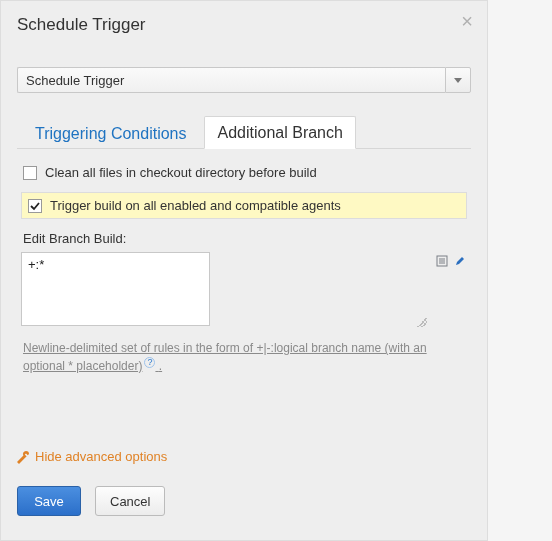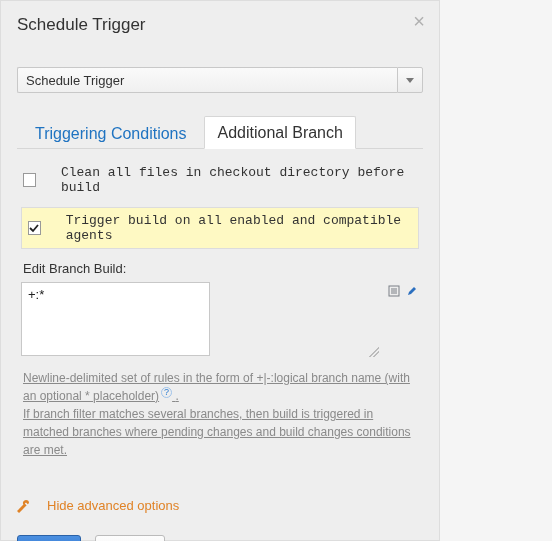--- a/index.html
+++ b/index.html
@@ -5,21 +5,21 @@
   * { box-sizing: border-box; margin: 0; padding: 0; }
   body {
     font-family: Arial, "Helvetica Neue", sans-serif;
     font-size: 13px;
     background: #f5f5f5;
     width: 552px;
     height: 541px;
     overflow: hidden;
   }
   .dialog {
-    width: 440px;
+    width: 488px;
     height: 541px;
     background: #eeeeee;
     border: 1px solid #ddd;
     position: relative;
   }
   .dialog-header {
     padding: 14px 16px 10px 16px;
     position: relative;
   }
   .dialog-title {
@@ -93,24 +93,23 @@
     border: 1px solid #d6d6d6;
     border-bottom: 1px solid #fff;
     border-radius: 2px 2px 0 0;
   }
   .panel {
     padding: 12px 4px 6px 4px;
   }
   .check-row {
     display: flex;
     align-items: center;
-    gap: 25px;
+    gap: 8px;
     padding: 4px 2px;
     color: #333;
-    font-family: Liberation Mono, monospace;
   }
   .check-row.highlight {
     background: #fef9c3;
     border: 1px solid #dcdcdc;
     padding: 5px 6px;
     margin-top: 8px;
   }
   .chk {
     width: 14px; height: 14px;
     border: 1px solid #999;
@@ -190,22 +189,22 @@
     border-radius: 50%;
     width: 11px; height: 11px;
     line-height: 9px;
     text-align: center;
     margin-left: 2px;
     cursor: pointer;
   }
   .adv-row {
     display: flex;
     align-items: center;
-    gap: 16px;
-    margin: 21px 16px 22px 16px;
+    gap: 4px;
+    margin: 56px 16px 22px 16px;
     color: #e08327;
     font-size: 13px;
     cursor: pointer;
   }
   .wrench {
     width: 14px; height: 14px;
     color: #e08327;
   }
   .footer {
     display: flex;
@@ -297,21 +296,20 @@
                 <path d="M2 10 L3 7 L8 2 L10 4 L5 9 Z" fill="currentColor"></path>
               </svg>
           </span>
         </div>
       </div>
 
       <div class="help-text">
         <span>Newline-delimited set of rules in the form of +|-:logical branch name (with an optional * placeholder)</span><span class="sup-help">?</span>
         <span>.</span>
         <br>
-        <span>If branch filter matches several branches, then build is triggered in matched branches where pending changes and build changes conditions are met.</span>
       </div>
 
     </div>
 
   </div>
 
   <div class="adv-row">
     <svg class="wrench" viewBox="0 0 14 14">
       <path d="M9 1 a3 3 0 0 1 3 3 l-1.2 1.2 L9 3.4 L7.8 4.6 L9.6 6.4 L8.4 7.6 L2 14 L0 12 L6.4 5.6 A3 3 0 0 1 9 1 Z" fill="currentColor"></path>
     </svg>

